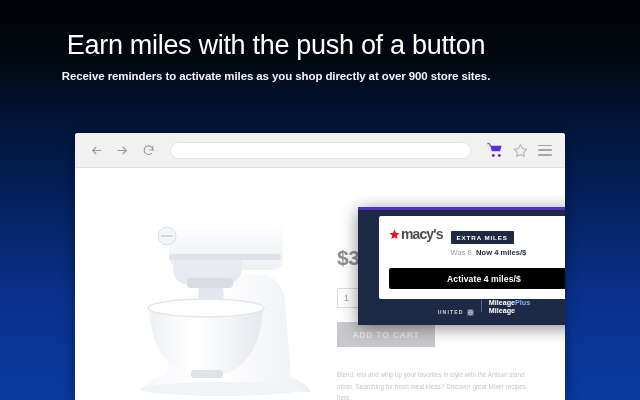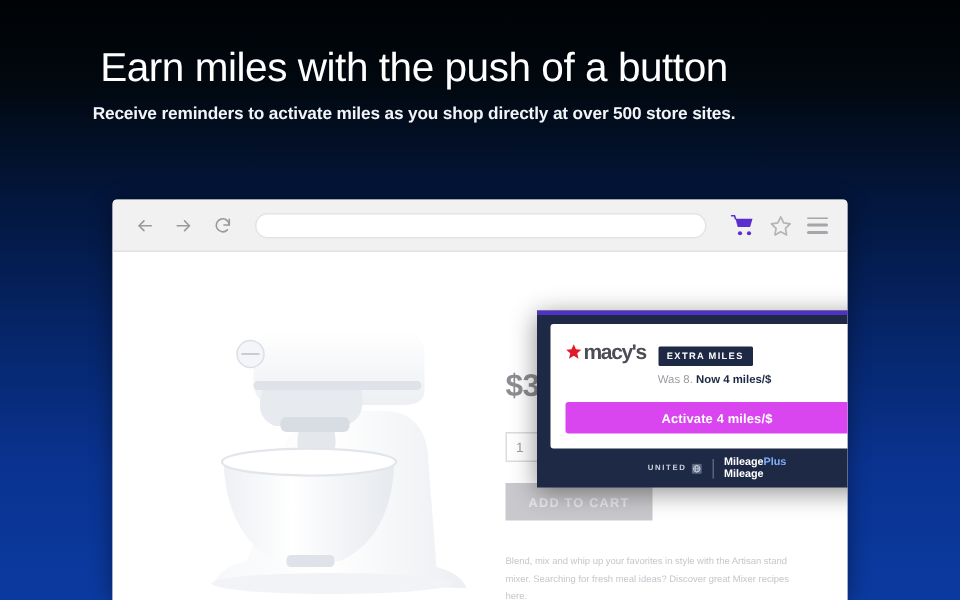--- a/index.html
+++ b/index.html
@@ -133,21 +133,21 @@
 
   
   .popup {
     position:absolute;
     left:358px; top:172px;
     width:240px;
     background:#1d2945;
     border-radius:0;
     box-shadow:0 3px 16px rgba(0,0,0,.45);
     overflow:hidden;
-    padding:9px 9px 0 9px;
+    padding:9px 9px 0 21px;
   }
   .popup-accent {
     position:absolute; left:0; top:0; right:0;
     height:2.5px;
     background:#4f31c8;
   }
   .popup-card {
     background:#ffffff;
     border-radius:2px;
     padding:9px 10px 10px 10px;
@@ -173,21 +173,21 @@
     padding:3px 6px 3px 6px;
     border-radius:1px;
   }
   .rate-line { margin-top:5px; font-size:7.6px; line-height:1.1; white-space:nowrap; }
   .rate-was { color:#9b9ba2; }
   .rate-now { color:#1d2945; font-weight:bold; }
   .activate-btn {
     margin-top:11px;
     width:100%;
     height:21px;
-    background:#d946ef;
+    background:#000000;
     border:none;
     border-radius:2px;
     color:#ffffff;
     font-size:8.6px;
     font-weight:bold;
     font-family:"Liberation Sans", sans-serif;
     cursor:pointer;
     letter-spacing:.1px;
   }
   .later-link {
@@ -195,21 +195,21 @@
     margin-top:9px;
     text-align:center;
     font-size:7.6px;
     font-weight:bold;
     color:#1558a8;
     text-decoration:none;
     cursor:pointer;
   }
   .popup-footer {
     height:26px;
-    display:flex; align-items:center; justify-content:center;
+    display:flex; justify-content:center;
     gap:7px;
   }
   .united-mark { display:flex; align-items:center; gap:3px; }
   .united-word {
     font-size:5.2px;
     font-weight:bold;
     letter-spacing:1.1px;
     color:#ced2dd;
   }
   .globe { width:7px; height:7px; flex:none; }
@@ -217,21 +217,21 @@
   .mp-block { line-height:1.12; }
   .mp-1 { font-size:7.2px; font-weight:bold; color:#ffffff; }
   .mp-1 em { font-style:normal; color:#7fb2ff; }
   .mp-2 { font-size:7.2px; font-weight:bold; color:#ffffff; }
 </style>
 </head>
 <body>
 
 <div class="hero">
   <h1 class="hero-title">Earn miles with the push of a button</h1>
-  <p class="hero-sub">Receive reminders to activate miles as you shop directly at over 500 store sites.</p>
+  <p class="hero-sub">Receive reminders to activate miles as you shop directly at over 900 store sites.</p>
 </div>
 
 <div class="browser">
 
   <div class="chrome">
     <span class="nav-ico">
       <svg width="13" height="13" viewBox="0 0 24 24" fill="none" stroke="#9a9a9e" stroke-width="2" stroke-linecap="round" stroke-linejoin="round">
         <line x1="20" y1="12" x2="5" y2="12"></line>
           <polyline points="11 18 5 12 11 6"></polyline>
       </svg>

